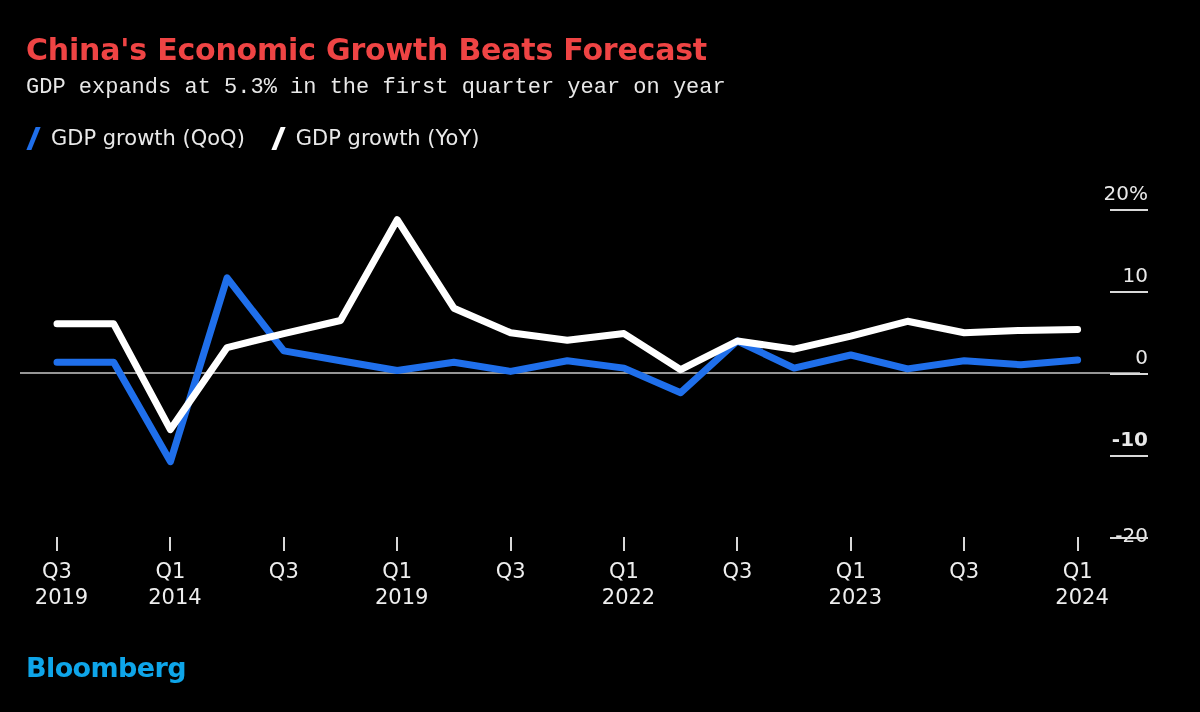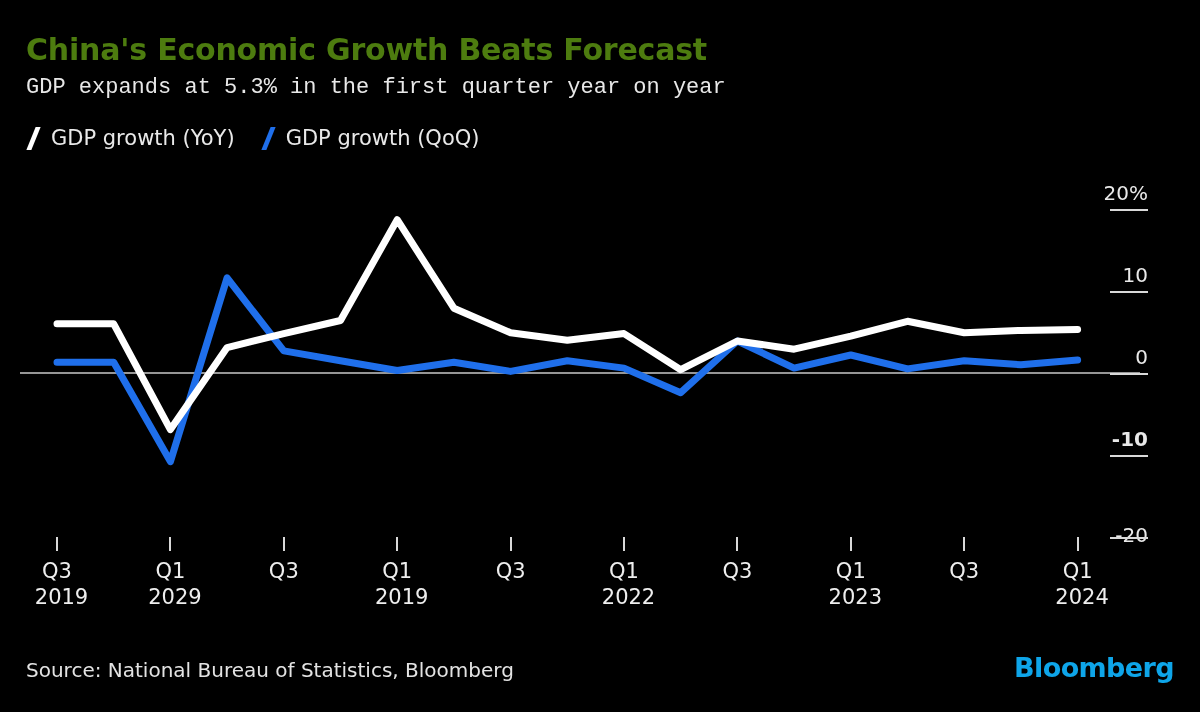--- a/index.html
+++ b/index.html
@@ -16,21 +16,21 @@
     background: #000000;
   }
 
   
   #header { position: absolute; left: 26px; top: 32px; width: 1140px; }
   #chart-title {
     font-family: "DejaVu Sans", "Liberation Sans", sans-serif;
     font-weight: bold;
     font-size: 30px;
     line-height: 36px;
-    color: #4d7c0f;
+    color: #ef4444;
     letter-spacing: -0.2px;
     white-space: nowrap;
   }
   #chart-subtitle {
     margin-top: 6px;
     font-size: 22px;
     line-height: 28px;
     color: #e8e8e8;
     font-weight: 400;
     white-space: nowrap;
@@ -133,26 +133,26 @@
 
 <div id="root">
 
   <div id="header">
     <div id="chart-title">China's Economic Growth Beats Forecast</div>
     <div id="chart-subtitle">GDP expands at 5.3% in the first quarter year on year</div>
   </div>
 
   <div id="legend">
     <div class="legend-item">
+      <span class="legend-swatch" style="color:#1f6feb"></span>
+      <span class="legend-label">GDP growth (QoQ)</span>
+    </div>
+    <div class="legend-item">
       <span class="legend-swatch" style="color:#ffffff"></span>
       <span class="legend-label">GDP growth (YoY)</span>
-    </div>
-    <div class="legend-item">
-      <span class="legend-swatch" style="color:#1f6feb"></span>
-      <span class="legend-label">GDP growth (QoQ)</span>
     </div>
   </div>
 
   <div id="plot-wrap">
     <svg id="plot-svg" width="1200" height="712" viewBox="0 0 1200 712">
       <line id="zero-line" x1="20" y1="373" x2="1140" y2="373" stroke="#c9c9c9" stroke-width="1.6"></line>
       <polyline id="series-qoq" fill="none" stroke="#1f6feb" stroke-width="7" stroke-linejoin="round" stroke-linecap="round" points="57.0,362.3 113.7,362.3 170.4,461.6 227.1,277.9 283.8,350.9 340.5,360.7 397.2,370.5 453.9,362.3 510.6,371.4 567.3,360.7 624.0,368.1 680.7,392.7 737.4,341.0 794.1,368.1 850.8,355.0 907.5,368.9 964.2,360.7 1020.9,364.8 1077.6,359.9"></polyline>
       <polyline id="series-yoy" fill="none" stroke="#ffffff" stroke-width="7" stroke-linejoin="round" stroke-linecap="round" points="57.0,323.8 113.7,323.8 170.4,429.6 227.1,347.6 283.8,333.6 340.5,320.5 397.2,219.7 453.9,308.2 510.6,332.8 567.3,340.2 624.0,333.6 680.7,369.7 737.4,341.0 794.1,349.2 850.8,336.1 907.5,321.3 964.2,332.8 1020.9,330.4 1077.6,329.5"></polyline>
     </svg>
   </div>
@@ -167,37 +167,36 @@
       <div class="y-tick-label" style="top: 451px; font-weight: bold;">-10</div>
       <div class="y-tick-line" style="top: 455px;"></div>
       <div class="y-tick-label" style="top: 547px;">-20</div>
       <div class="y-tick-line" style="top: 537px;"></div>
     </div>
 
   <div id="x-axis">
       <div class="x-tick-line" style="left: 56px;"></div>
       <div class="x-tick-label" style="left: 57px;"><span>Q3</span><span class="yr">2019</span></div>
       <div class="x-tick-line" style="left: 169.4px;"></div>
-      <div class="x-tick-label" style="left: 170.4px;"><span>Q1</span><span class="yr">2029</span></div>
+      <div class="x-tick-label" style="left: 170.4px;"><span>Q1</span><span class="yr">2014</span></div>
       <div class="x-tick-line" style="left: 282.8px;"></div>
       <div class="x-tick-label" style="left: 283.8px;"><span>Q3</span><span class="yr">&nbsp;</span></div>
       <div class="x-tick-line" style="left: 396.2px;"></div>
       <div class="x-tick-label" style="left: 397.2px;"><span>Q1</span><span class="yr">2019</span></div>
       <div class="x-tick-line" style="left: 509.6px;"></div>
       <div class="x-tick-label" style="left: 510.6px;"><span>Q3</span><span class="yr">&nbsp;</span></div>
       <div class="x-tick-line" style="left: 623px;"></div>
       <div class="x-tick-label" style="left: 624px;"><span>Q1</span><span class="yr">2022</span></div>
       <div class="x-tick-line" style="left: 736.4px;"></div>
       <div class="x-tick-label" style="left: 737.4px;"><span>Q3</span><span class="yr">&nbsp;</span></div>
       <div class="x-tick-line" style="left: 849.8px;"></div>
       <div class="x-tick-label" style="left: 850.8px;"><span>Q1</span><span class="yr">2023</span></div>
       <div class="x-tick-line" style="left: 963.2px;"></div>
       <div class="x-tick-label" style="left: 964.2px;"><span>Q3</span><span class="yr">&nbsp;</span></div>
       <div class="x-tick-line" style="left: 1076.6px;"></div>
       <div class="x-tick-label" style="left: 1077.6px;"><span>Q1</span><span class="yr">2024</span></div>
     </div>
 
   <div id="footer">
-    <div id="source-note">Source: National Bureau of Statistics, Bloomberg</div>
     <div id="bloomberg-logo">Bloomberg</div>
   </div>
 
 </div>
 
 </body></html>

